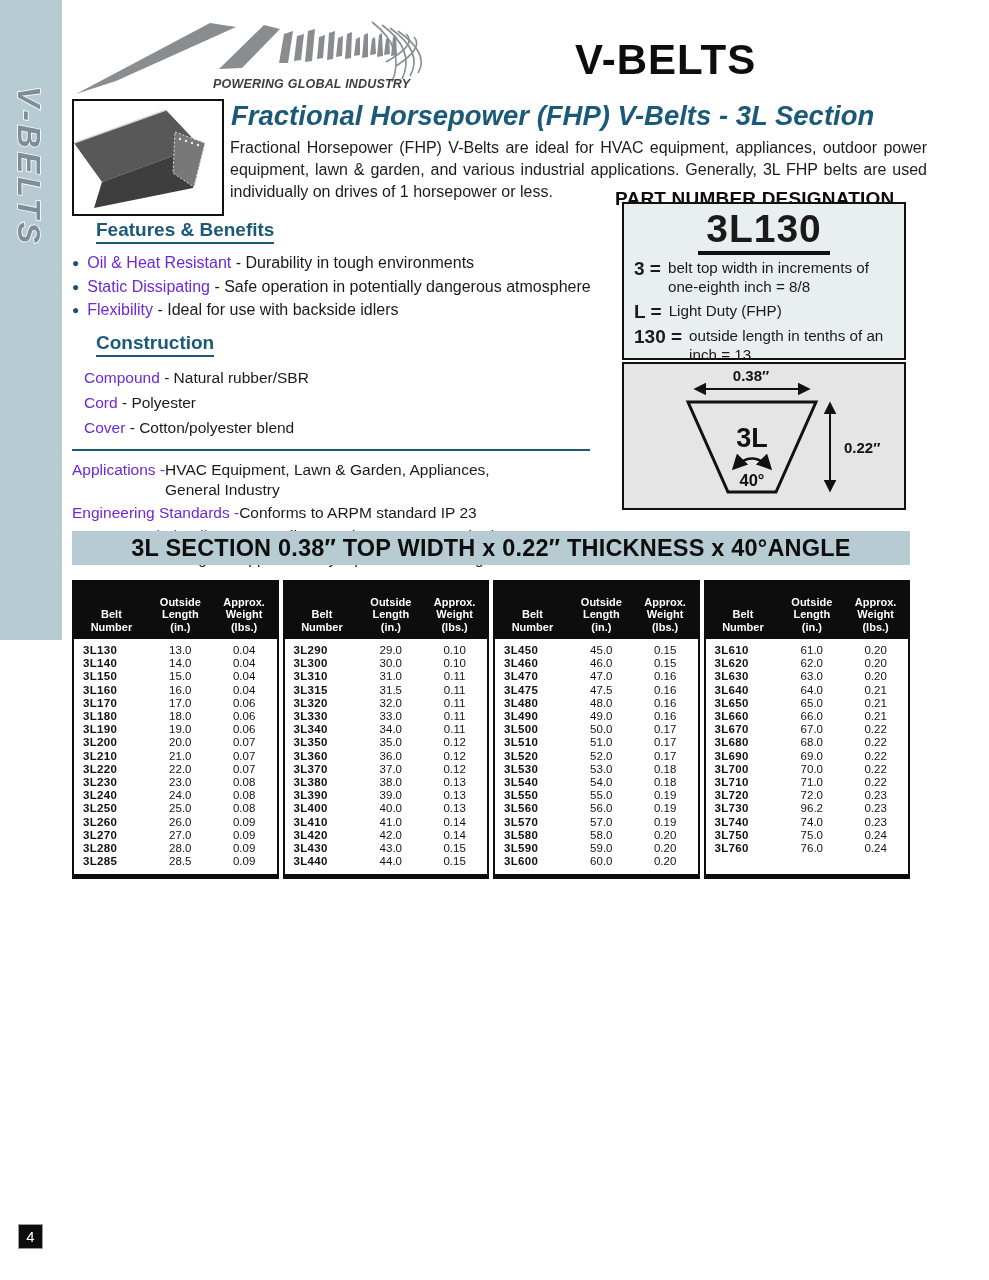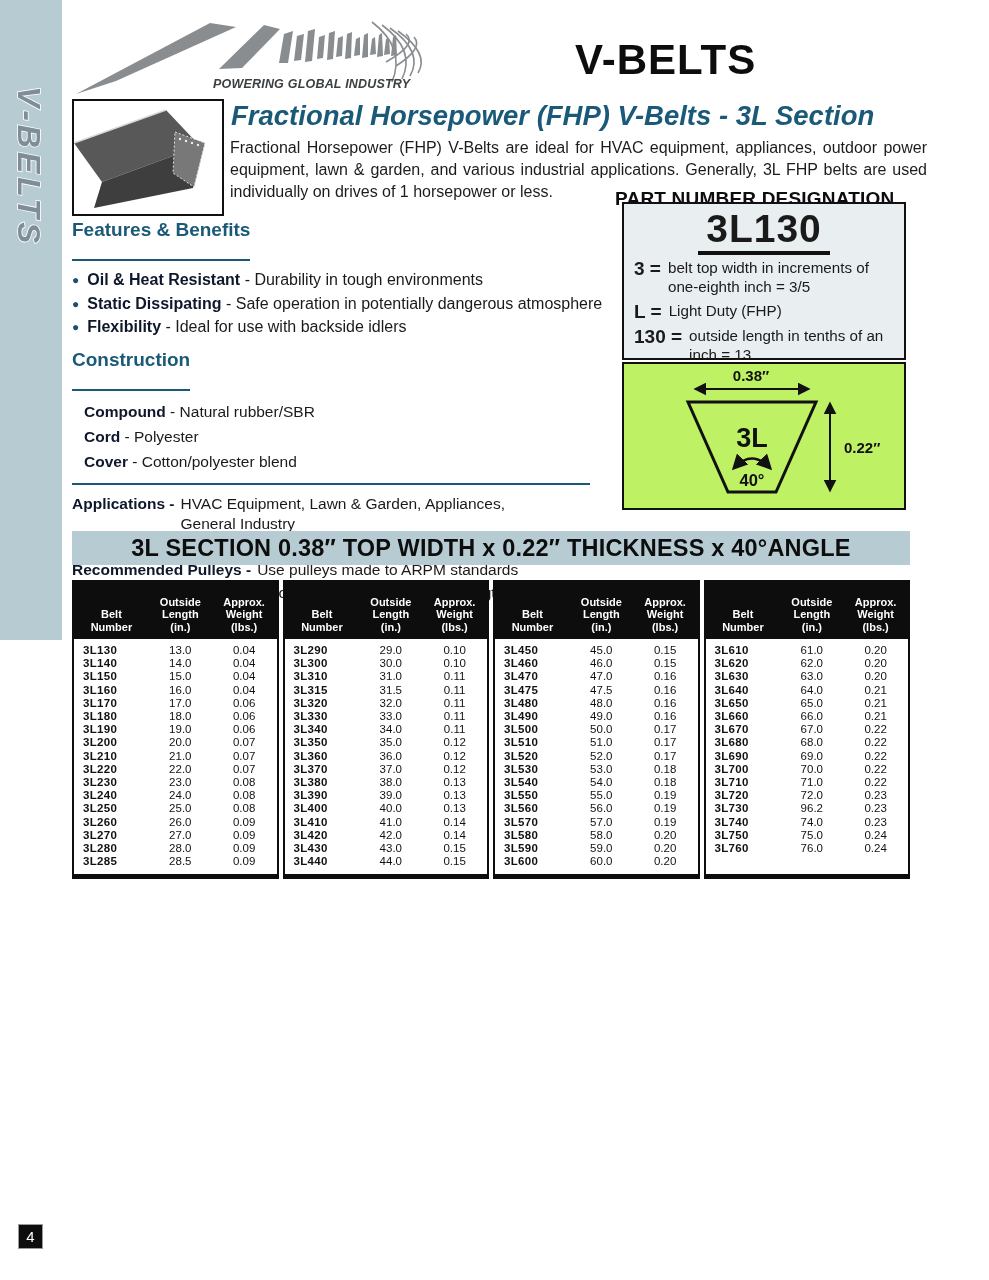--- a/index.html
+++ b/index.html
@@ -27,47 +27,47 @@
 
   
   .intro-title{position:absolute;left:231px;top:100px;font-size:27.5px;font-weight:700;
       font-style:italic;color:#1a5a78;white-space:nowrap;}
   .intro-body{position:absolute;left:230px;top:137px;width:697px;font-size:16px;
       line-height:22px;color:#1c1c1c;text-align:justify;}
 
   
   .left-col{position:absolute;left:72px;top:219px;width:548px;}
   .section-heading{font-size:19px;font-weight:800;color:#1a5a78;margin:0 0 8px 0;}
-  .section-heading span{display:inline-block;border-bottom:2.5px solid #1a5a78;padding-bottom:18px;}
+  .section-heading span{display:inline-block;border-bottom:2.5px solid #1a5a78;padding-bottom:1px;margin-left:24px;}
   .bullet-list{margin:0 0 10px 0;}
   .bullet-item{font-size:16px;line-height:22.5px;margin-bottom:1px;}
   .bullet-dot{color:#1c516e;font-size:12px;margin-right:8px;vertical-align:1px;}
-  .term{font-weight:700;color:#0f172a;}
+  .term{font-weight:400;color:#6d28d9;}
   .construction-list{margin:12px;}
   .c-item{font-size:15.5px;margin-bottom:7px;}
   .divider{width:518px;height:2.5px;background:#1a5a78;margin:9px 0 9px 0;}
-  .detail-row{font-size:15.5px;line-height:20px;margin-bottom:3px;display:flex;gap:6px;}
+  .detail-row{font-size:15.5px;line-height:20px;margin-bottom:3px;display:flex;}
   .detail-row .desc{white-space:pre-line;}
 
   
   .pnd-heading{position:absolute;left:615px;top:188px;width:293px;text-align:left;
       font-size:19px;font-weight:800;color:#0d0d0d;letter-spacing:.2px;}
   .pnd-box{position:absolute;left:622px;top:202px;width:284px;height:158px;
       background:#e9eef0;border:2px solid #111;box-sizing:border-box;}
   .part-number{text-align:center;margin-top:3px;}
   .part-number span{display:inline-block;font-size:39px;font-weight:800;letter-spacing:1px;
       border-bottom:4px solid #111;padding:0 8px 0 8px;line-height:44px;}
   .pnd-rows{padding:4px 8px 0 10px;}
   .pnd-row{display:flex;gap:7px;margin-bottom:6px;}
   .pnd-code{font-size:19px;font-weight:800;flex-shrink:0;line-height:19px;}
   .pnd-text{font-size:15.2px;line-height:18.5px;max-width:208px;}
 
   
   .diagram-box{position:absolute;left:622px;top:362px;width:284px;height:148px;
-      background:#bef264;border:2px solid #111;box-sizing:border-box;}
+      background:#e5e5e5;border:2px solid #111;box-sizing:border-box;}
 
   
   .band{position:absolute;left:72px;top:531px;width:838px;height:34px;background:#b6cbd2;
       display:flex;align-items:center;justify-content:center;}
   .band-text{font-size:23.5px;font-weight:800;color:#0d0d0d;letter-spacing:.2px;}
 
   
   .belt-table{position:absolute;left:72px;top:580px;width:838px;display:flex;gap:4px;}
   .tgroup{flex:1;border:2px solid #0d0d0d;border-bottom-width:5px;background:#fff;}
   .thead{background:#0d0d0d;color:#fff;display:flex;align-items:flex-end;
@@ -200,21 +200,21 @@
 
   <div class="pnd-heading">PART NUMBER DESIGNATION</div>
 
   <div class="pnd-box">
     <div class="part-number">
       <span>3L130</span>
     </div>
     <div class="pnd-rows">
       <div class="pnd-row">
         <span class="pnd-code">3 =</span>
-        <span class="pnd-text">belt top width in increments of one-eighth inch = 3/5</span>
+        <span class="pnd-text">belt top width in increments of one-eighth inch = 8/8</span>
       </div>
       <div class="pnd-row">
         <span class="pnd-code">L =</span>
         <span class="pnd-text">Light Duty (FHP)</span>
       </div>
       <div class="pnd-row">
         <span class="pnd-code">130 =</span>
         <span class="pnd-text">outside length in tenths of an inch = 13</span>
       </div>
     </div>

